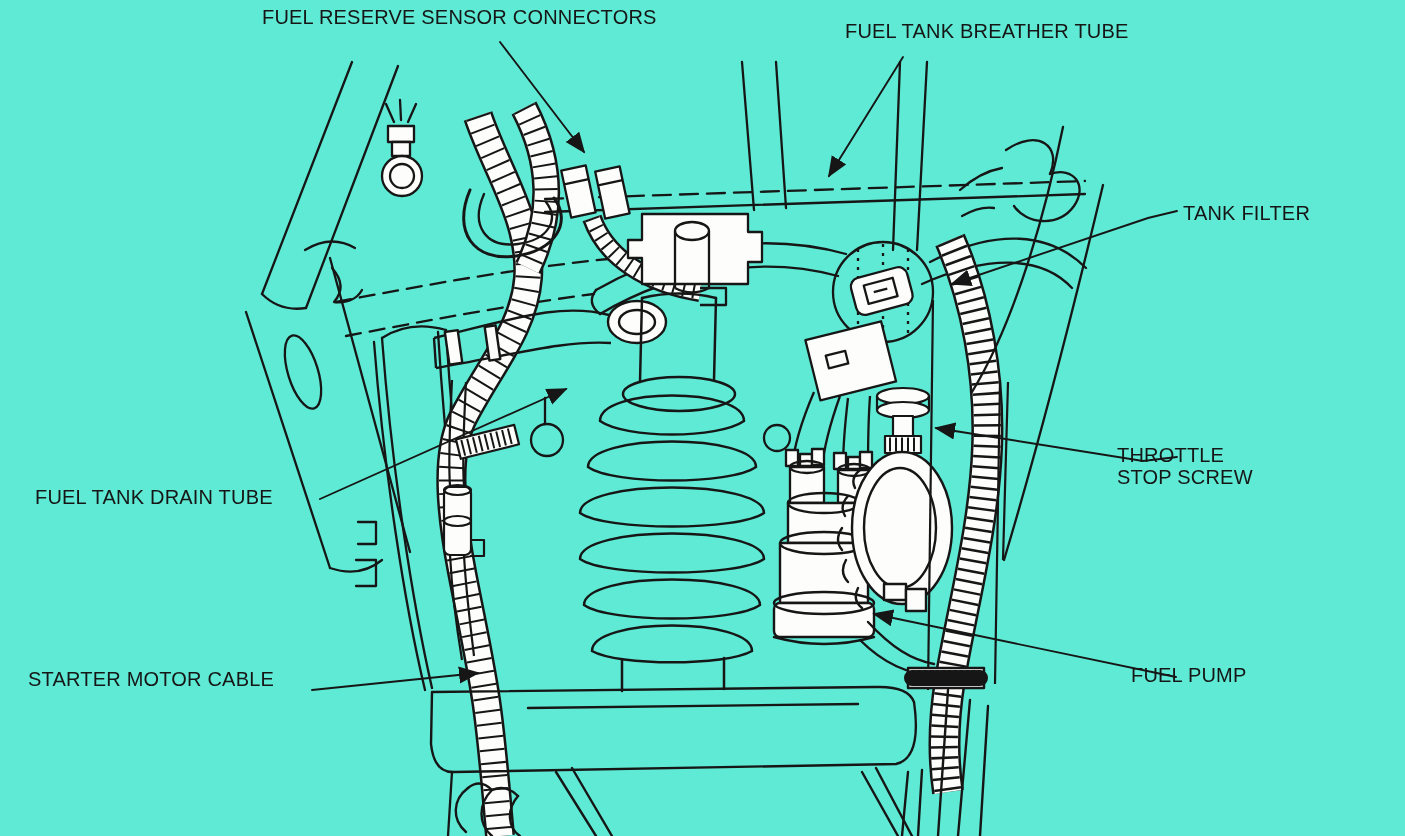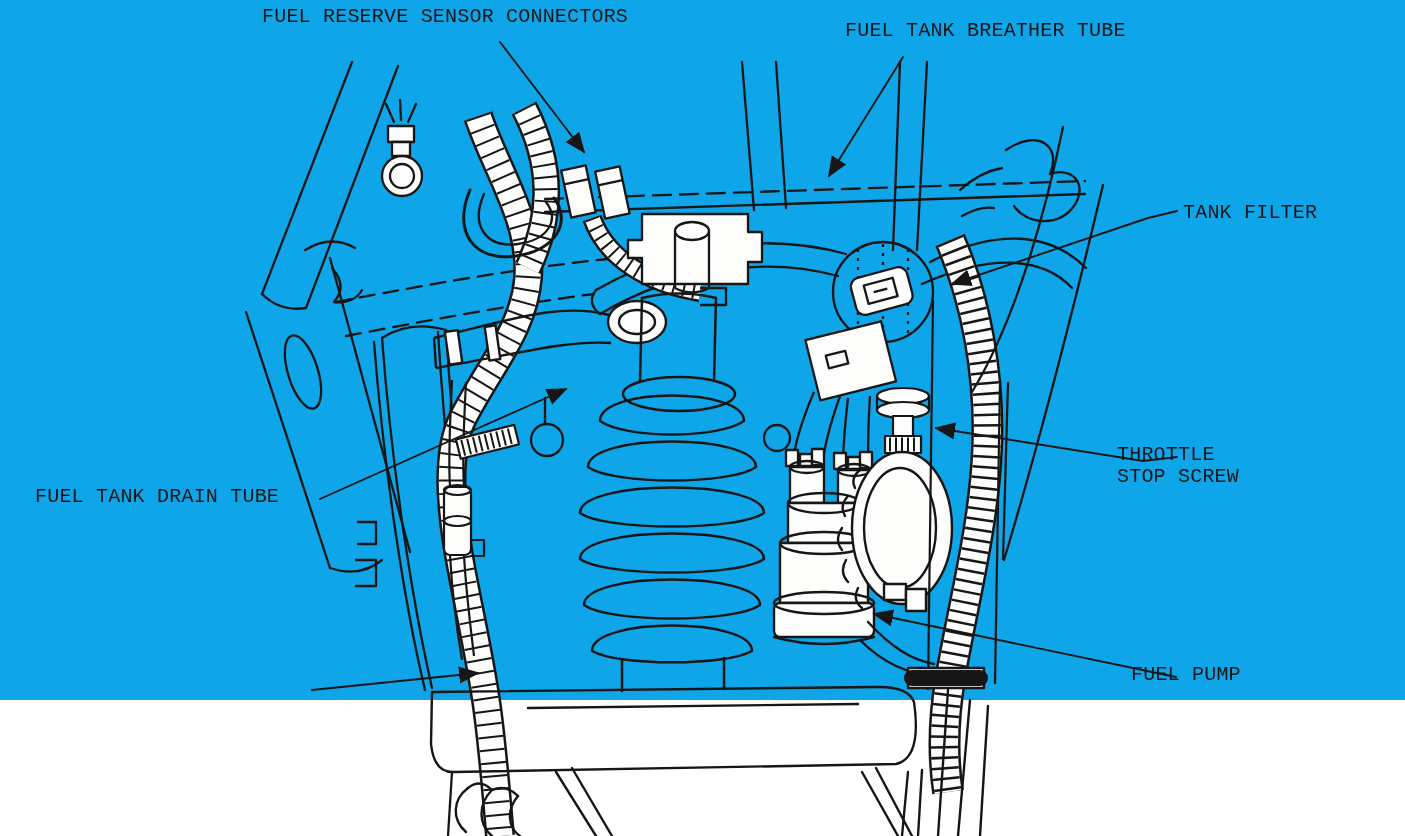--- a/index.html
+++ b/index.html
@@ -3,23 +3,22 @@
 <meta charset="utf-8">
 <style>
   html,body{margin:0;padding:0;}
   body{
     width:1405px;height:836px;
     background:#ffffff;
     font-family:"Liberation Sans", sans-serif;
     overflow:hidden;
   }
   .page{
-    position:relative;width:1405px;height:700px;
-    background:#0ea5e9;
-    font-family:Liberation Mono, monospace;
+    position:relative;width:1405px;height:836px;
+    background:#5eead4;
   }
   svg.art{position:absolute;left:0;top:0;}
   .callout{
     position:absolute;
     color:#161616;
     font-size:20px;
     line-height:22px;
     letter-spacing:0.2px;
     white-space:nowrap;
   }
@@ -289,18 +288,21 @@
 
 <div class="callout" style="left:1117px;top:444px;">
   <span>THROTTLE</span>
   <span>STOP SCREW</span>
 </div>
 
 <div class="callout" style="left:35px;top:486px;">
   <span>FUEL TANK DRAIN TUBE</span>
 </div>
 
+<div class="callout" style="left:28px;top:668px;">
+  <span>STARTER MOTOR CABLE</span>
+</div>
 
 <div class="callout" style="left:1131px;top:664px;">
   <span>FUEL PUMP</span>
 </div>
 
 </div>
 
 </body></html>

